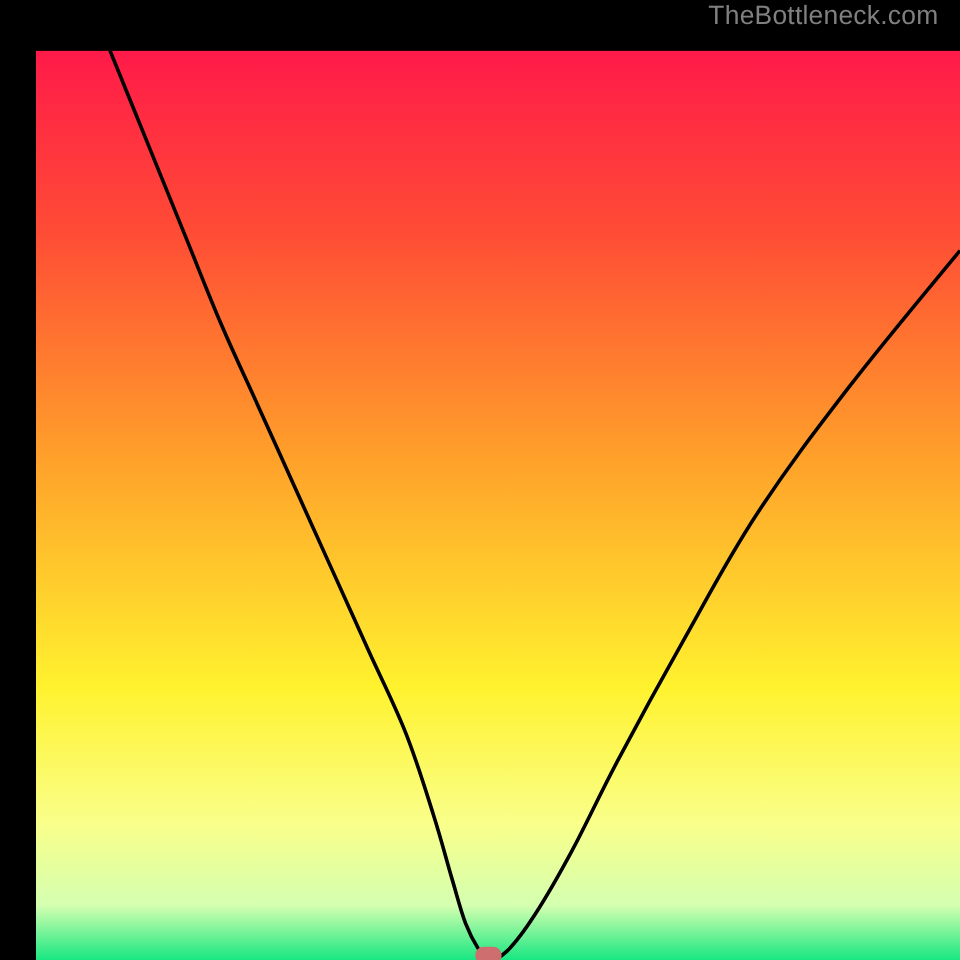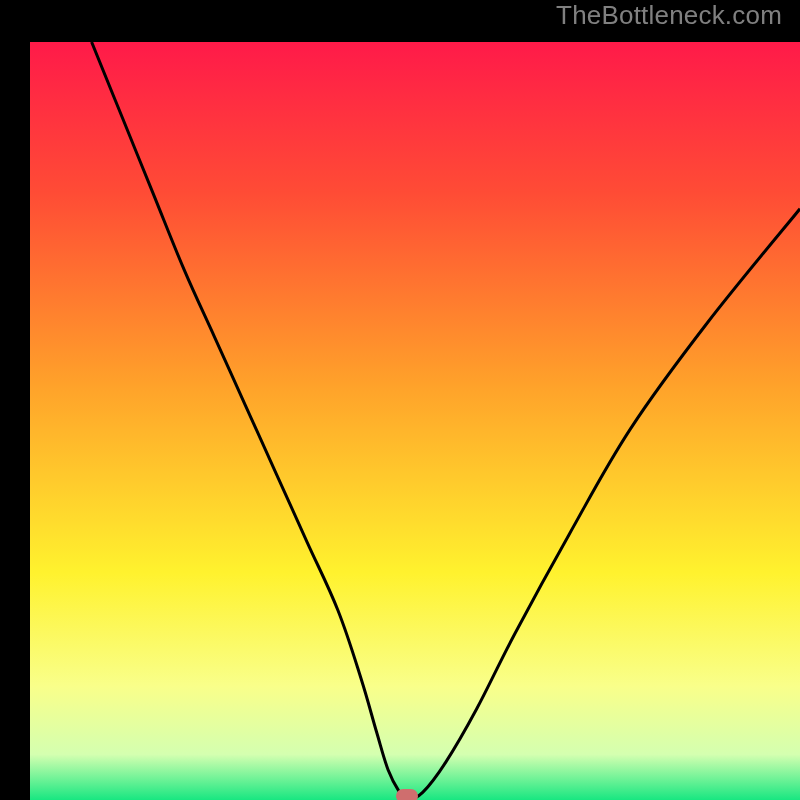--- a/index.html
+++ b/index.html
@@ -32,21 +32,21 @@
     left: 0;
     top: 0;
     width: 100%;
     height: 100%;
   }
   .watermark {
     position: absolute;
     top: 0px;
     right: 18px;
     color: #808080;
-    font-size: 26px;
+    font-size: 22px;
     letter-spacing: 0.2px;
     font-weight: 400;
   }
   svg.curve {
     position: absolute;
     left: 0;
     top: 0;
     width: 100%;
     height: 100%;
   }

